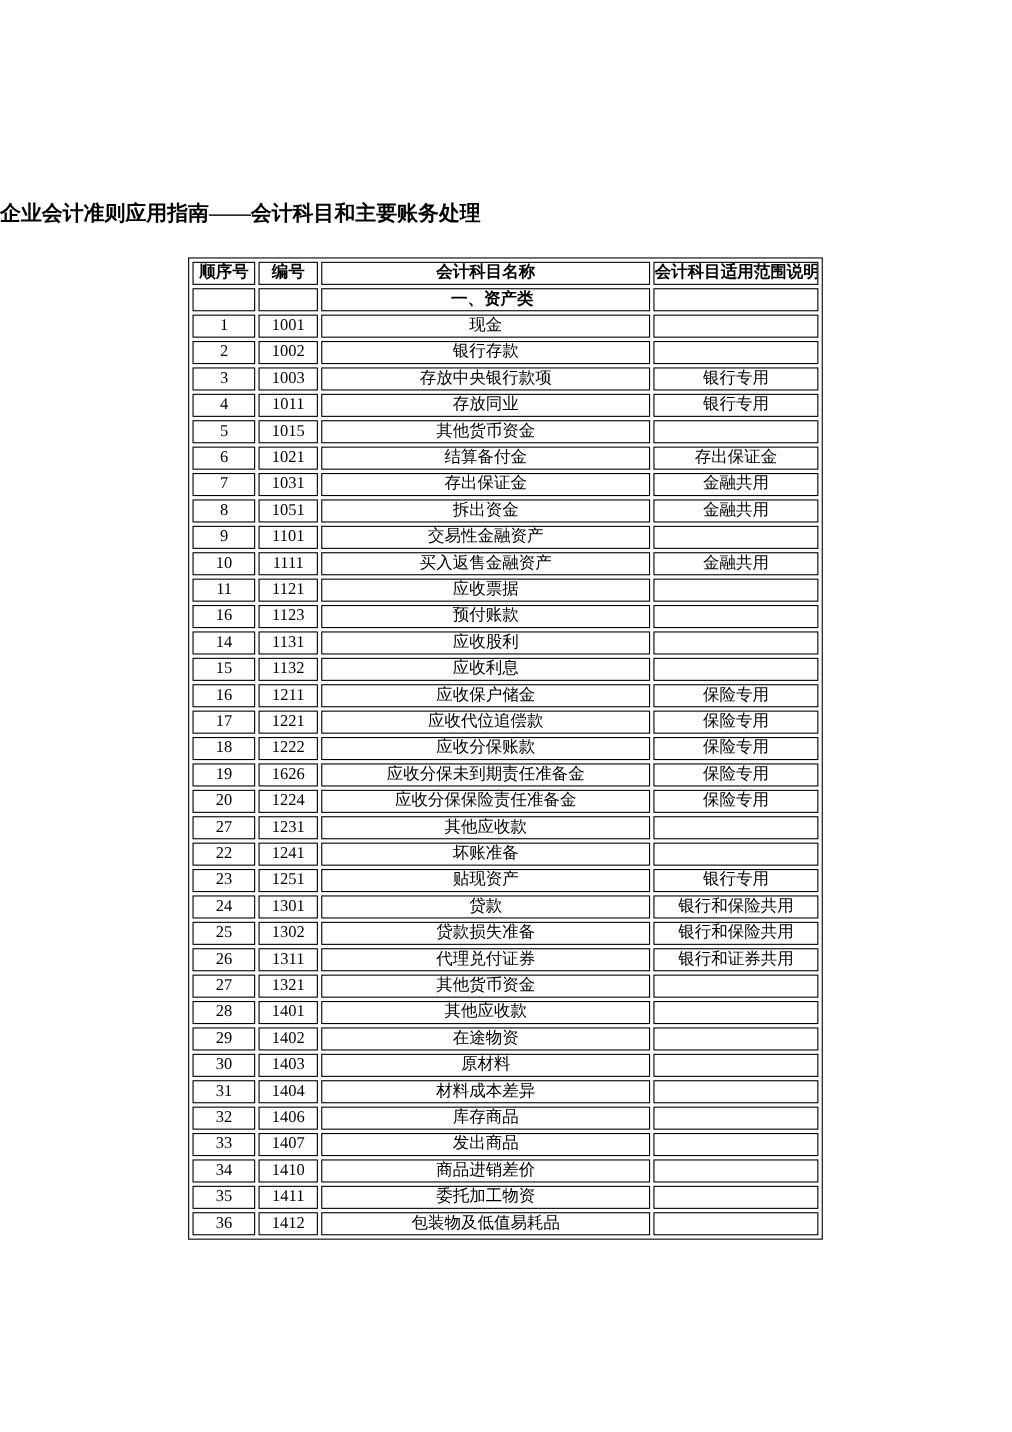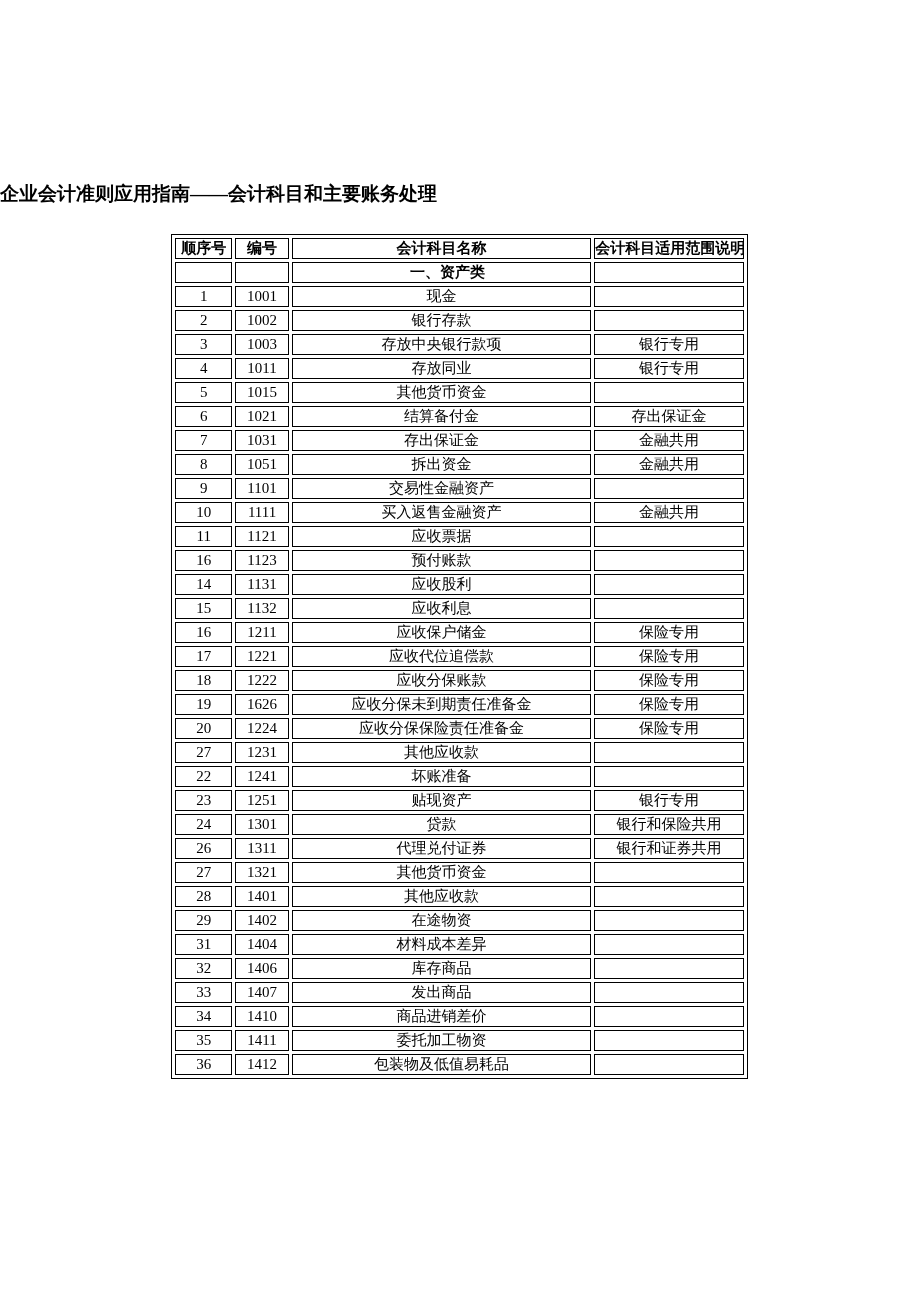--- a/index.html
+++ b/index.html
@@ -221,20 +221,26 @@
           <td>贴现资产</td>
           <td>银行专用</td>
         </tr>
         <tr>
           <td>24</td>
           <td>1301</td>
           <td>贷款</td>
           <td>银行和保险共用</td>
         </tr>
         <tr>
+          <td>25</td>
+          <td>1302</td>
+          <td>贷款损失准备</td>
+          <td>银行和保险共用</td>
+        </tr>
+        <tr>
           <td>26</td>
           <td>1311</td>
           <td>代理兑付证券</td>
           <td>银行和证券共用</td>
         </tr>
         <tr>
           <td>27</td>
           <td>1321</td>
           <td>其他货币资金</td>
           <td></td>
@@ -245,20 +251,26 @@
           <td>其他应收款</td>
           <td></td>
         </tr>
         <tr>
           <td>29</td>
           <td>1402</td>
           <td>在途物资</td>
           <td></td>
         </tr>
         <tr>
+          <td>30</td>
+          <td>1403</td>
+          <td>原材料</td>
+          <td></td>
+        </tr>
+        <tr>
           <td>31</td>
           <td>1404</td>
           <td>材料成本差异</td>
           <td></td>
         </tr>
         <tr>
           <td>32</td>
           <td>1406</td>
           <td>库存商品</td>
           <td></td>

